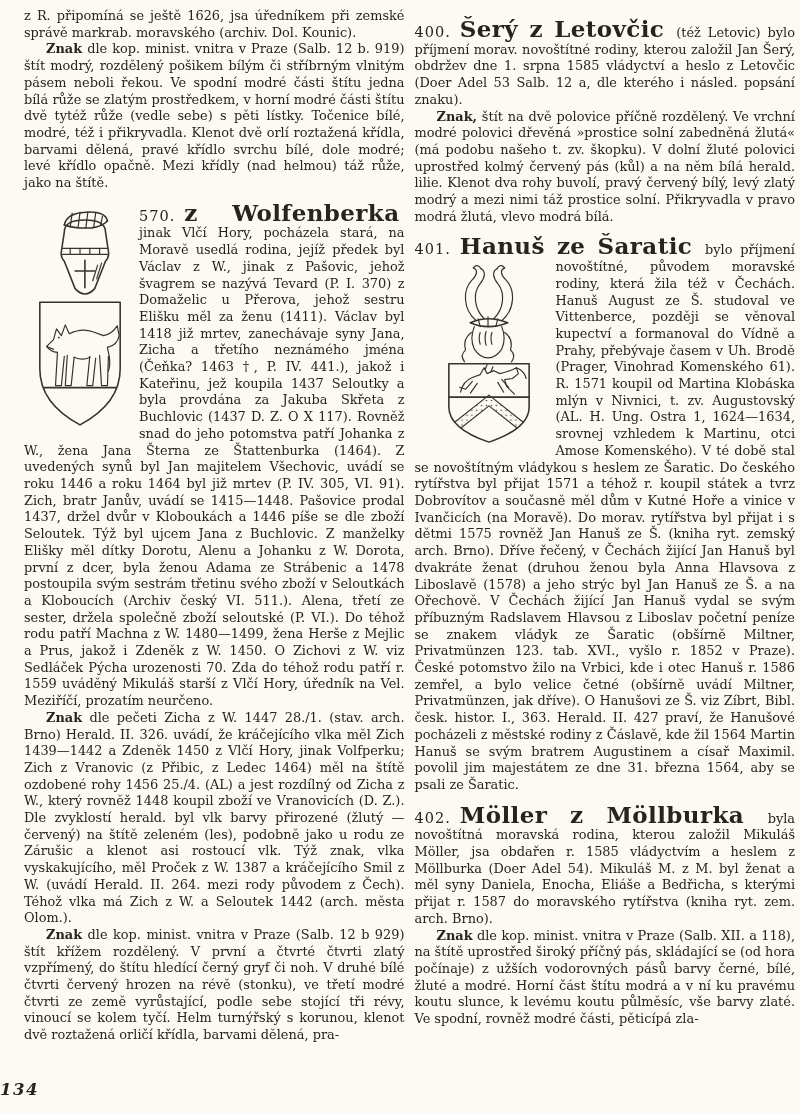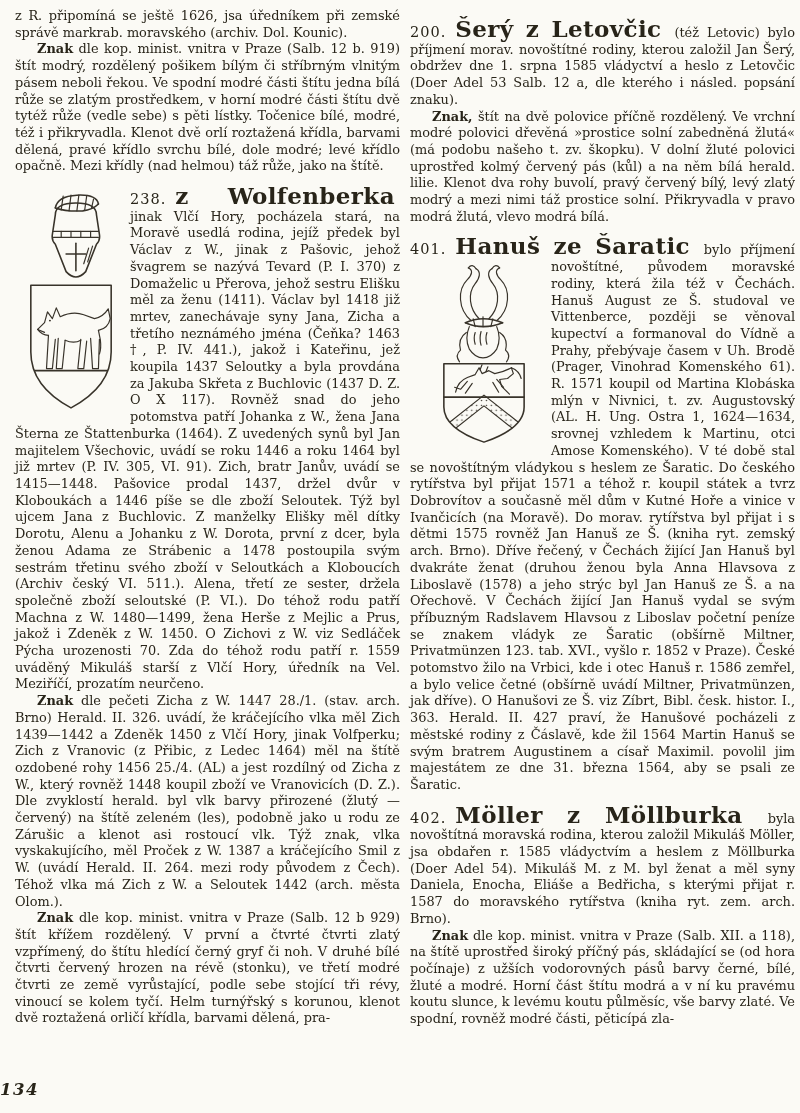--- a/index.html
+++ b/index.html
@@ -2,21 +2,21 @@
 <html><head>
 <meta charset="utf-8">
 <style>
   html,body { margin:0; padding:0; }
   .page {
     position:relative; width:800px; height:1113px;
     background:#fbfaf5; overflow:hidden;
     font-family:"DejaVu Serif","Liberation Serif",serif;
     color:#282419;
   }
-  .cols { display:flex; gap:10px; padding:8px 5px 0 15px; }
+  .cols { display:flex; gap:10px; padding:8px 5px 0 24px; }
   .col { width:389px; font-size:12.9px; line-height:16.7px; text-align:justify; }
   .col p { margin:0; }
   p.znak { text-indent:22px; }
   .lead { font-weight:bold; }
   p.entry { margin-top:13px; }
   .e-num { font-size:14.5px; letter-spacing:1px; margin-right:9px; }
   .e-name { font-weight:bold; font-size:23px; letter-spacing:.4px; margin-right:5px; }
   svg.arms { float:left; }
   .arms-398 { margin:3px 10px 2px 7px; }
   .arms-401 { margin:3px 20px 2px 26px; }
@@ -37,21 +37,21 @@
 
 <div class="page">
   <div class="cols">
 
     <div class="col">
       <p>z R. připomíná se ještě 1626, jsa úředníkem při zemské správě markrab. moravského (archiv. Dol. Kounic).</p>
 
       <p class="znak"><span class="lead">Znak</span>
         <span>dle kop. minist. vnitra v Praze (Salb. 12 b. 919) štít modrý, rozdělený pošikem bílým či stříbrným vlnitým pásem neboli řekou. Ve spodní modré části štítu jedna bílá růže se zlatým prostředkem, v horní modré části štítu dvě tytéž růže (vedle sebe) s pěti lístky. Točenice bílé, modré, též i přikryvadla. Klenot dvě orlí roztažená křídla, barvami dělená, pravé křídlo svrchu bílé, dole modré; levé křídlo opačně. Mezi křídly (nad helmou) táž růže, jako na štítě.</span></p>
 
-      <p class="entry"><span class="e-num">238.</span><span class="e-name">z Wolfenberka</span>
+      <p class="entry"><span class="e-num">570.</span><span class="e-name">z Wolfenberka</span>
         <svg class="arms arms-398" width="98" height="222" viewBox="0 0 100 226" aria-hidden="true">
 
           <path d="M34,17 Q36,5 56,4 Q76,3 78,13"></path>
           <path d="M34,17 Q46,21 62,20 Q72,19 78,13"></path>
           <g class="thin">
             <path d="M42,5 L40,19"></path>
               <path d="M50,4 L48,20"></path>
               <path d="M58,4 L56,20"></path>
               <path d="M66,5 L64,19"></path>
               <path d="M73,8 L71,17"></path>
@@ -92,21 +92,21 @@
       <p class="znak"><span class="lead">Znak</span>
         <span>dle pečeti Zicha z W. 1447 28./1. (stav. arch. Brno) Herald. II. 326. uvádí, že kráčejícího vlka měl Zich 1439—1442 a Zdeněk 1450 z Vlčí Hory, jinak Volfperku; Zich z Vranovic (z Přibic, z Ledec 1464) měl na štítě ozdobené rohy 1456 25./4. (AL) a jest rozdílný od Zicha z W., který rovněž 1448 koupil zboží ve Vranovicích (D. Z.). Dle zvyklostí herald. byl vlk barvy přirozené (žlutý — červený) na štítě zeleném (les), podobně jako u rodu ze Zárušic a klenot asi rostoucí vlk. Týž znak, vlka vyskakujícího, měl Proček z W. 1387 a kráčejícího Smil z W. (uvádí Herald. II. 264. mezi rody původem z Čech). Téhož vlka má Zich z W. a Seloutek 1442 (arch. města Olom.).</span></p>
 
 
       <p class="znak"><span class="lead">Znak</span>
         <span>dle kop. minist. vnitra v Praze (Salb. 12 b 929) štít křížem rozdělený. V první a čtvrté čtvrti zlatý vzpřímený, do štítu hledící černý gryf či noh. V druhé bílé čtvrti červený hrozen na révě (stonku), ve třetí modré čtvrti ze země vyrůstající, podle sebe stojící tři révy, vinoucí se kolem tyčí. Helm turnýřský s korunou, klenot dvě roztažená orličí křídla, barvami dělená, pra-</span></p>
     </div>
 
     <div class="col">
 
-      <p class="entry"><span class="e-num">200.</span><span class="e-name">Šerý z Letovčic</span>
+      <p class="entry"><span class="e-num">400.</span><span class="e-name">Šerý z Letovčic</span>
         <span>(též Letovic) bylo příjmení morav. novoštítné rodiny, kterou založil Jan Šerý, obdržev dne 1. srpna 1585 vládyctví a heslo z Letovčic (Doer Adel 53 Salb. 12 a, dle kterého i násled. popsání znaku).</span></p>
 
       <p class="znak"><span class="lead">Znak,</span>
         <span>štít na dvě polovice příčně rozdělený. Ve vrchní modré polovici dřevěná »prostice solní zabedněná žlutá« (má podobu našeho t. zv. škopku). V dolní žluté polovici uprostřed kolmý červený pás (kůl) a na něm bílá herald. lilie. Klenot dva rohy buvolí, pravý červený bílý, levý zlatý modrý a mezi nimi táž prostice solní. Přikryvadla v pravo modrá žlutá, vlevo modrá bílá.</span></p>
 
       <p class="entry"><span class="e-num">401.</span><span class="e-name">Hanuš ze Šaratic</span>
         <svg class="arms arms-401" width="95" height="186" viewBox="0 0 97 190" aria-hidden="true">
           <defs>
             <pattern id="stip" width="5" height="5" patternUnits="userSpaceOnUse">
               <circle cx="1.5" cy="1.5" r="0.8" fill="#4a463f"></circle>

